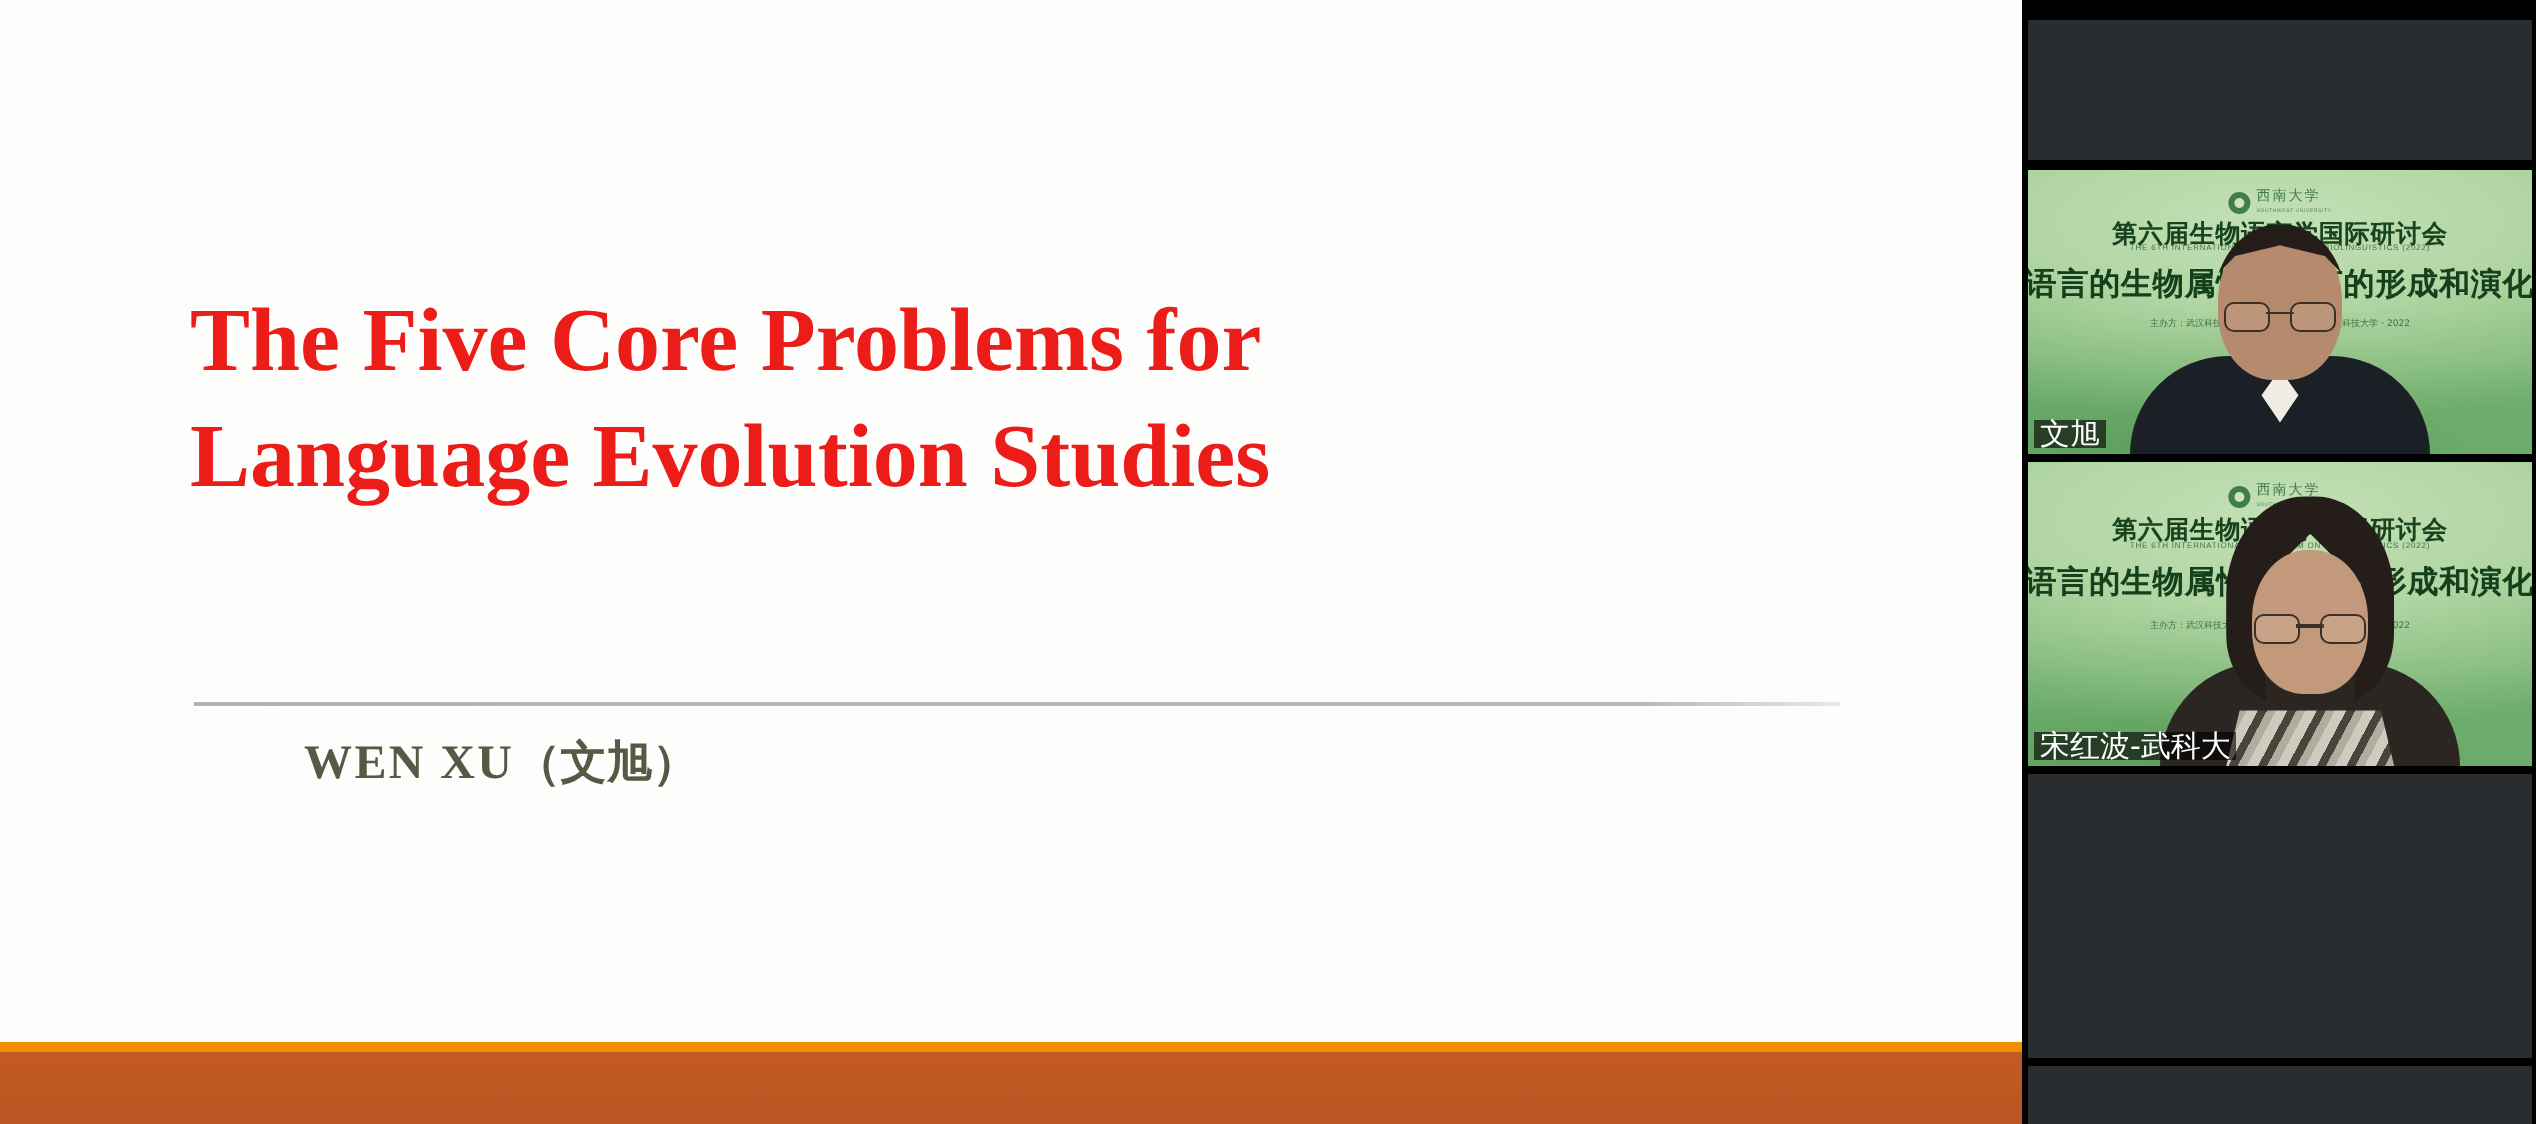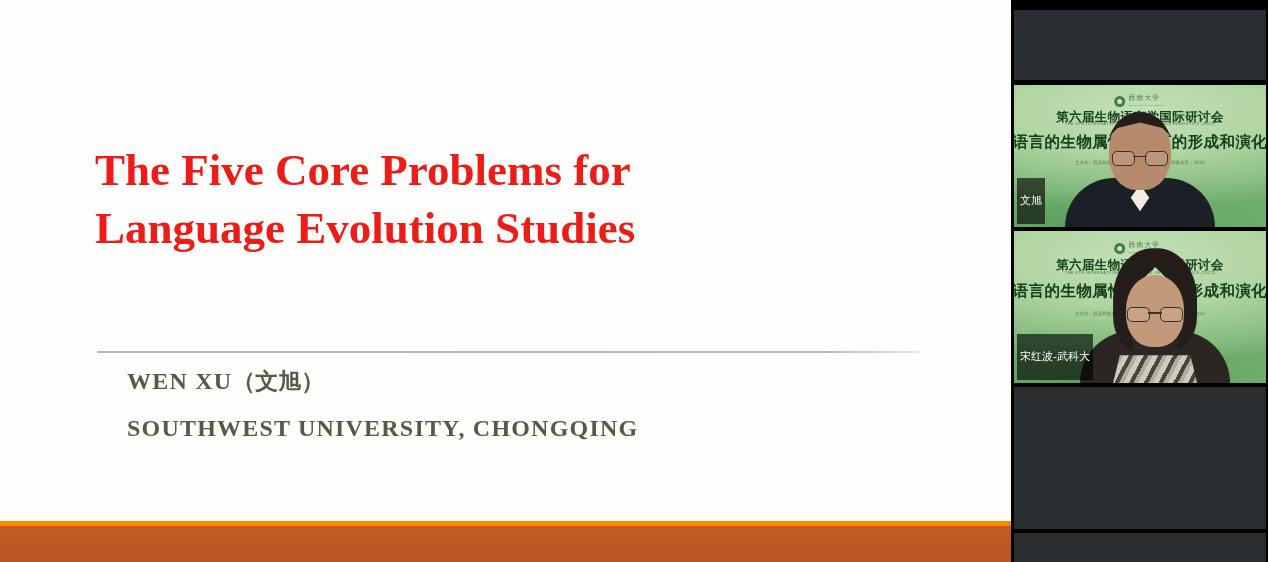--- a/index.html
+++ b/index.html
@@ -68,20 +68,21 @@
     color: #565944;
     font-family: "Liberation Serif", serif;
     font-weight: bold;
     font-size: 24px;
     line-height: 47px;
     letter-spacing: 1.2px;
   }
   #slide-subtitle .sub-line {
     display: block;
     white-space: nowrap;
+    margin-left: 25px;
   }
   #slide-subtitle .cjk {
     letter-spacing: 0px;
     font-size: 23px;
   }
 
   
   #slide-accent-bar {
     position: absolute;
     left: 0;
@@ -336,23 +337,23 @@
     opacity: 0.95;
   }
 
   .tile-name {
     position: absolute;
     left: 3px;
     bottom: 3px;
     background: rgba(0,0,0,0.62);
     color: #ffffff;
     font-family: "DejaVu Sans", sans-serif;
-    font-size: 11px;
+    font-size: 15px;
     line-height: 12px;
-    padding: 17px 3px;
+    padding: 1px 3px;
     white-space: nowrap;
     letter-spacing: 0px;
   }
 </style>
 </head>
 <body>
 
 <div id="app">
 
   <div id="shared-screen">
@@ -360,21 +361,20 @@
 
       <div id="slide-title">The Five Core Problems for
 Language Evolution Studies</div>
 
       <div id="title-rule"></div>
 
       <div id="slide-subtitle">
         <span class="sub-line">
           <span>WEN XU</span><span class="cjk">（文旭）</span>
         </span>
-        <span class="sub-line">SOUTHWEST UNIVERSITY, CHONGQING</span>
       </div>
 
       <div id="slide-accent-bar"></div>
       <div id="slide-footer-band"></div>
     </div>
   </div>
 
   <div id="filmstrip">
 
     <div class="tile placeholder" style="top:-6px;height:70px;"></div>

